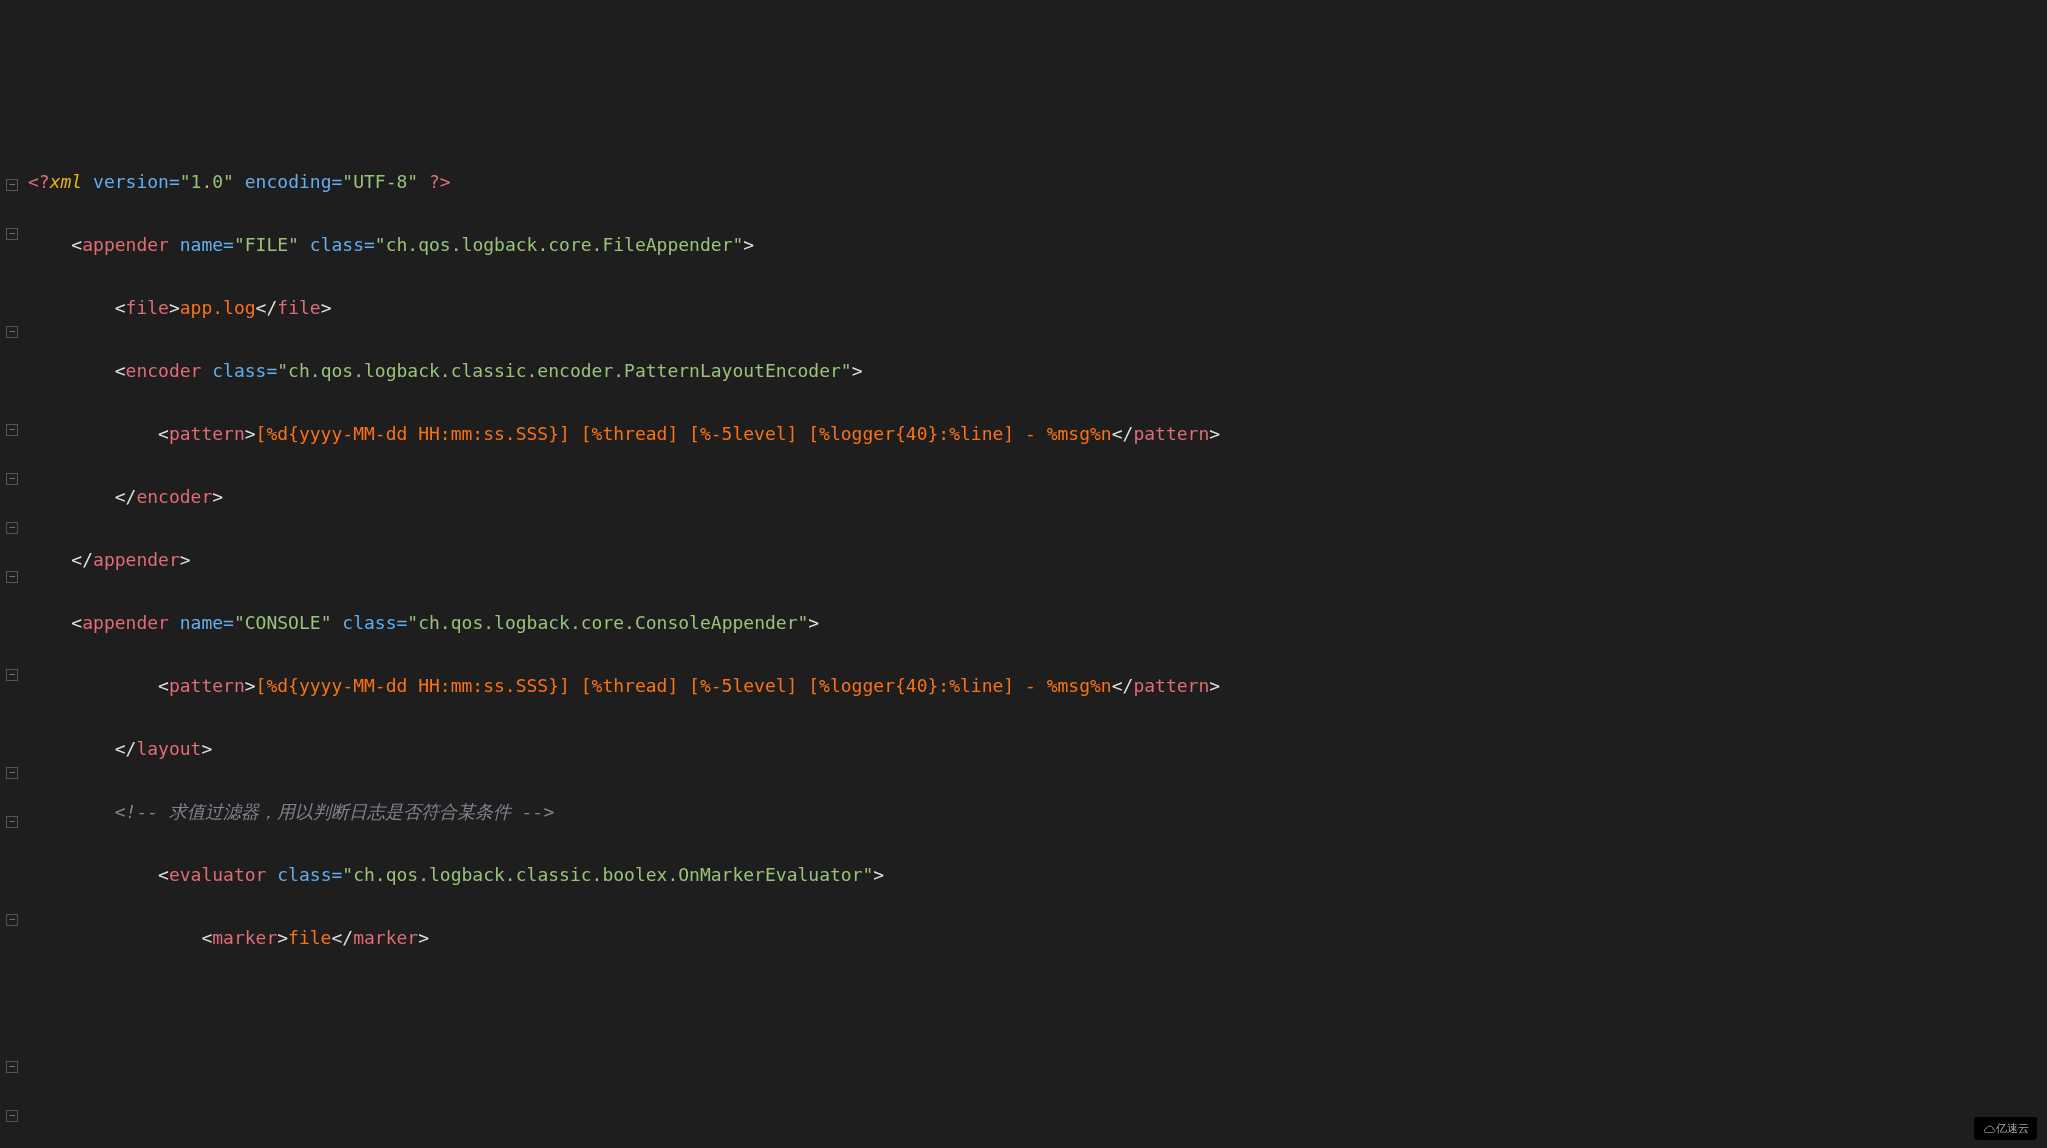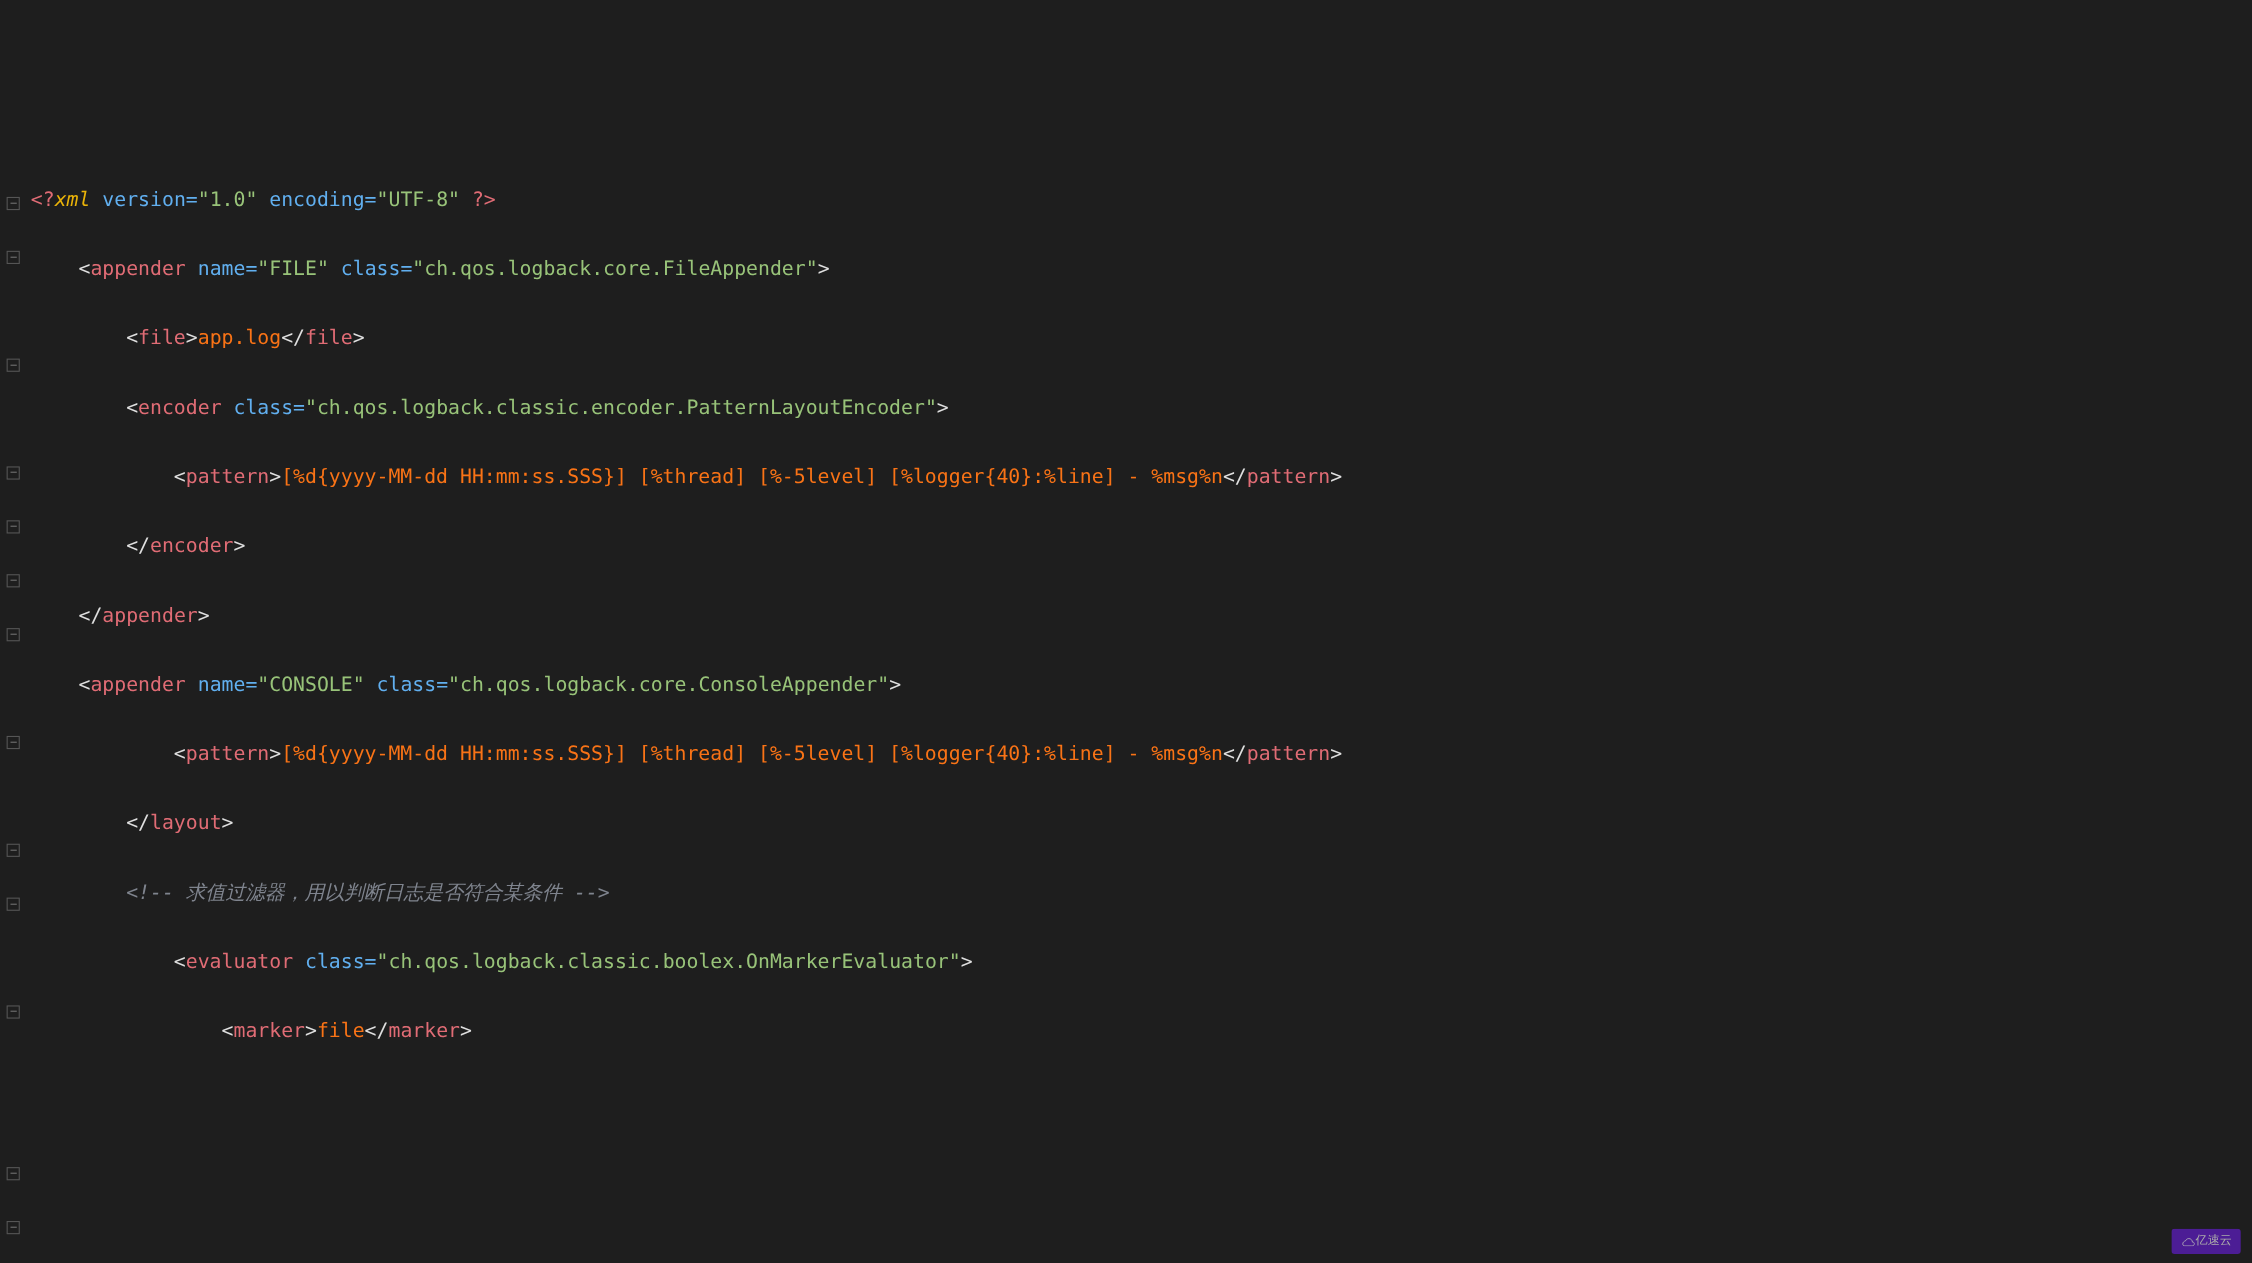--- a/index.html
+++ b/index.html
@@ -49,21 +49,21 @@
     .t-pink { color: #e06c75; }
     .t-blue { color: #61afef; }
     .t-green { color: #98c379; }
     .t-text { color: #f97316; }
     .t-comment { color: #7f848e; font-style: italic; }
     .t-white { color: #dfdfdf; }
     .watermark {
       position: fixed;
       right: 10px;
       bottom: 8px;
-      background: #4c1d95;
+      background: #000000;
       padding: 2px 8px;
       border-radius: 3px;
       font-size: 11px;
       color: #aaa;
       display: flex;
       align-items: center;
       gap: 0;
       font-style: normal;
       font-family: sans-serif;
     }

